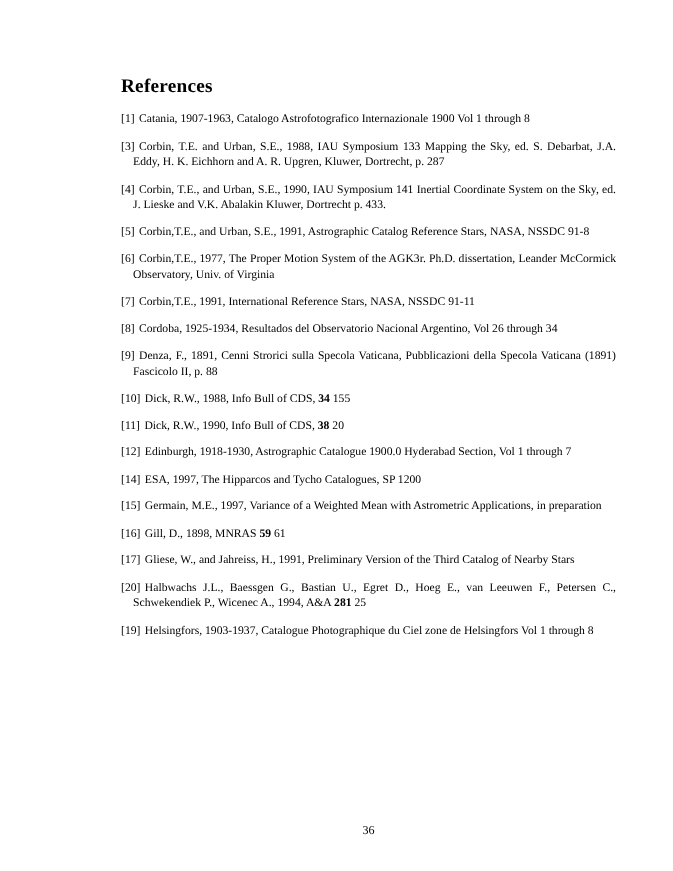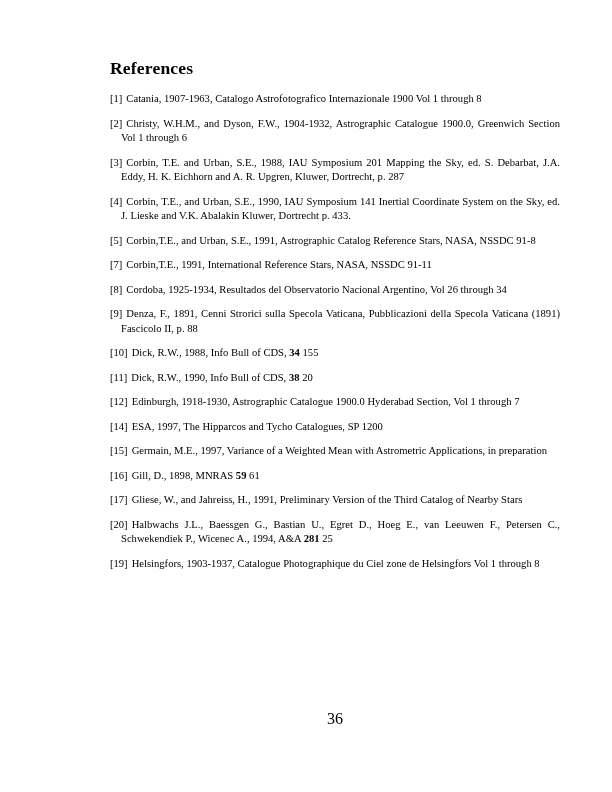--- a/index.html
+++ b/index.html
@@ -20,21 +20,21 @@
   .content {
     position: absolute;
     left: 110px;
     top: 59px;
     width: 450px;
   }
   .heading {
     font-size: 17.5px;
     font-weight: bold;
     letter-spacing: 0.2px;
-    margin: 0 0 14px 0;
+    margin: 10px 0 14px 0;
     line-height: 1.1;
   }
   .ref-list {
     margin: 0;
     padding: 0;
   }
   .ref-entry {
     font-size: 10.6px;
     line-height: 14.5px;
     text-align: justify;
@@ -45,53 +45,53 @@
   .ref-label {
     padding-right: 4px;
   }
   .ref-seg-bold {
     font-weight: bold;
   }
   .page-number {
     position: absolute;
     left: 110px;
     width: 450px;
-    top: 712px;
+    top: 748px;
     text-align: center;
-    font-size: 16px;
+    font-size: 11px;
     line-height: 14.5px;
   }
 </style>
 </head>
 <body>
 
 <div class="page">
   <div class="content">
     <h1 class="heading">References</h1>
     <div class="ref-list">
   <p class="ref-entry">
     <span class="ref-label">[1]</span><span class="ref-text"><span>Catania, 1907-1963, Catalogo Astrofotografico Internazionale 1900 Vol 1 through 8</span></span>
   </p>
 
-  <p class="ref-entry">
-    <span class="ref-label">[2]</span><span class="ref-text"><span>Christy, W.H.M., and Dyson, F.W., 1904-1932, Astrographic Catalogue 1900.0, Greenwich Section Vol 1 through 6</span></span>
-  </p>
 
   <p class="ref-entry">
-    <span class="ref-label">[3]</span><span class="ref-text"><span>Corbin, T.E. and Urban, S.E., 1988, IAU Symposium 201 Mapping the Sky, ed. S. Debarbat, J.A. Eddy, H. K. Eichhorn and A. R. Upgren, Kluwer, Dortrecht, p. 287</span></span>
+    <span class="ref-label">[3]</span><span class="ref-text"><span>Corbin, T.E. and Urban, S.E., 1988, IAU Symposium 133 Mapping the Sky, ed. S. Debarbat, J.A. Eddy, H. K. Eichhorn and A. R. Upgren, Kluwer, Dortrecht, p. 287</span></span>
   </p>
 
   <p class="ref-entry">
     <span class="ref-label">[4]</span><span class="ref-text"><span>Corbin, T.E., and Urban, S.E., 1990, IAU Symposium 141 Inertial Coordinate System on the Sky, ed. J. Lieske and V.K. Abalakin Kluwer, Dortrecht p. 433.</span></span>
   </p>
 
   <p class="ref-entry">
     <span class="ref-label">[5]</span><span class="ref-text"><span>Corbin,T.E., and Urban, S.E., 1991, Astrographic Catalog Reference Stars, NASA, NSSDC 91-8</span></span>
   </p>
 
+  <p class="ref-entry">
+    <span class="ref-label">[6]</span><span class="ref-text"><span>Corbin,T.E., 1977, The Proper Motion System of the AGK3r. Ph.D. dissertation, Leander McCormick Observatory, Univ. of Virginia</span></span>
+  </p>
 
   <p class="ref-entry">
     <span class="ref-label">[7]</span><span class="ref-text"><span>Corbin,T.E., 1991, International Reference Stars, NASA, NSSDC 91-11</span></span>
   </p>
 
   <p class="ref-entry">
     <span class="ref-label">[8]</span><span class="ref-text"><span>Cordoba, 1925-1934, Resultados del Observatorio Nacional Argentino, Vol 26 through 34</span></span>
   </p>
 
   <p class="ref-entry">

